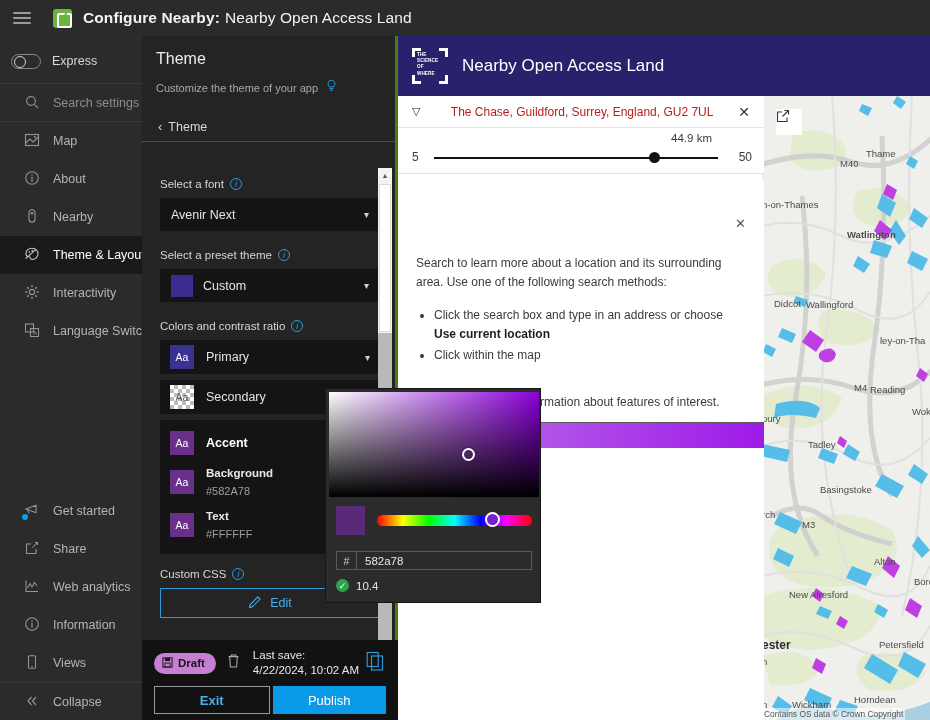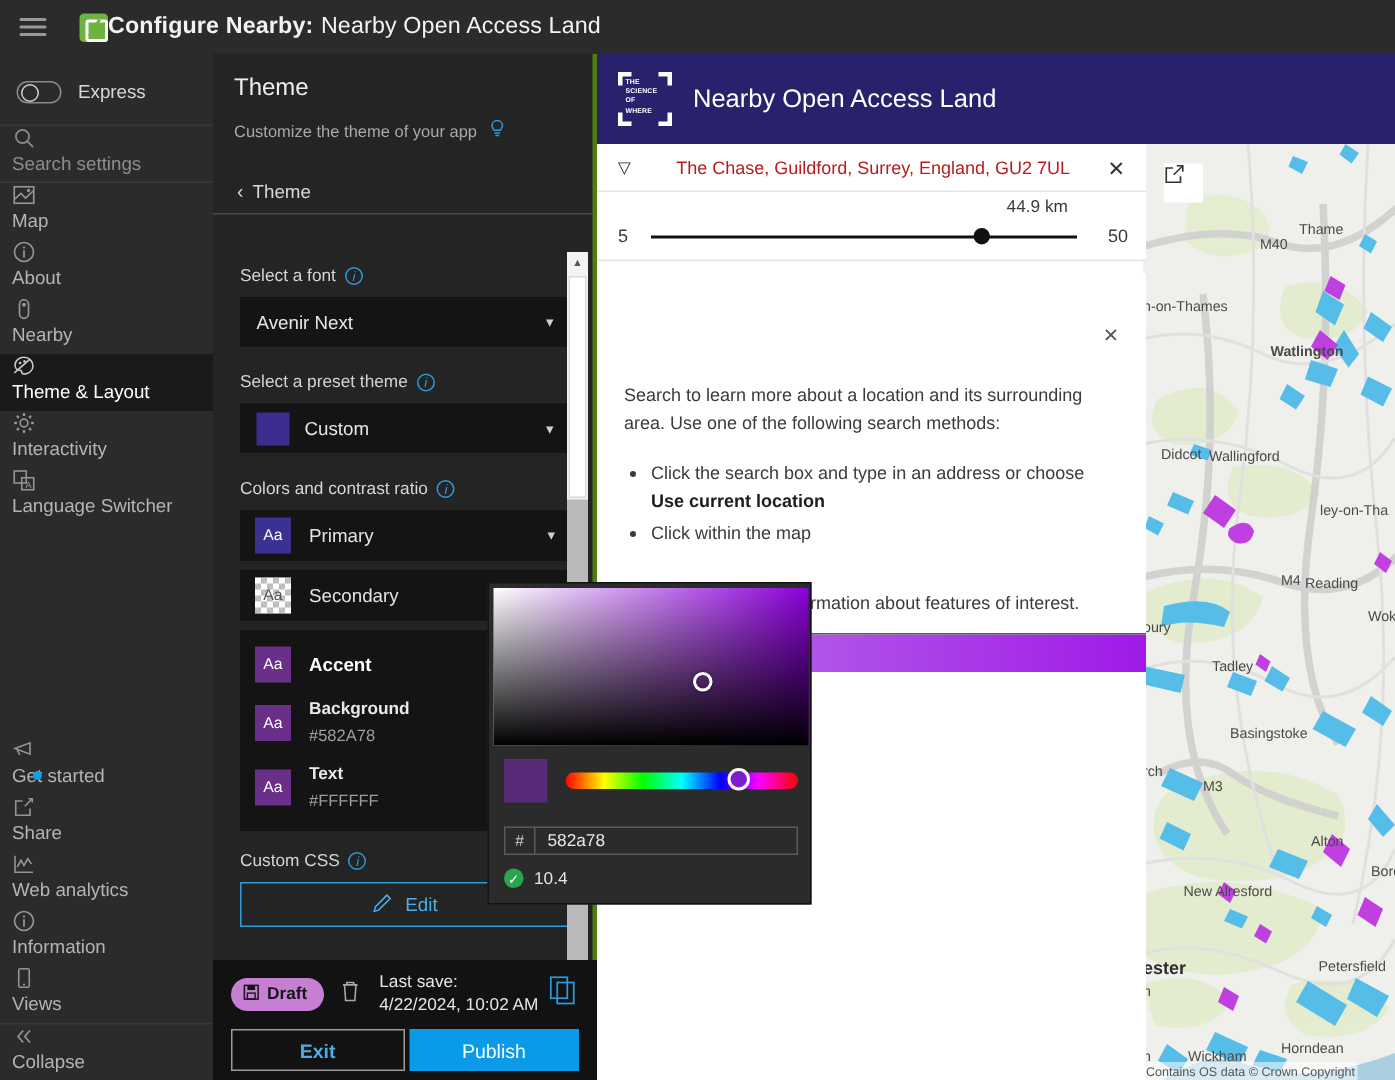--- a/index.html
+++ b/index.html
@@ -23,21 +23,21 @@
   }
   .ag-logo::before {
     content: ""; position: absolute; left: 4px; top: 4px; width: 11px; height: 11px;
     border: 2px solid #fff; border-radius: 2px;
   }
   .ag-logo::after {
     content: ""; position: absolute; left: 8.5px; top: 3px; width: 2px; height: 13px; background: #6cb33f;
     transform: rotate(32deg);
   }
   .topbar-title {
-    color: #f2f2f2; font-size: 15.5px; letter-spacing: .1px;
+    margin-left: 11px; color: #f2f2f2; font-size: 15.5px; letter-spacing: .1px;
   }
   .topbar-title b { font-weight: bold; }
   .topbar-title span.sub { font-weight: normal; margin-left: 5px; }
 
   
   .leftnav {
     position: absolute; left: 0; top: 36px; width: 142px; height: 684px;
     background: #2b2b2b; border-top: 3px solid transparent;
   }
   .blue-tab { position: absolute; left: 0; top: 36px; width: 48px; height: 3px; background: #1f8ce0; }
@@ -49,22 +49,22 @@
     width: 30px; height: 15px; border-radius: 8px; border: 1px solid #8a8a8a;
     background: #2b2b2b; position: relative; cursor: pointer; flex: none;
   }
   .toggle::after {
     content: ""; position: absolute; left: 2px; top: 1.7px; width: 10px; height: 10px;
     border-radius: 50%; border: 1.5px solid #d0d0d0;
   }
   .express-label { color: #d8d8d8; font-size: 12.5px; margin-left: 11px; }
 
   .nav-item {
-    height: 38px; display: flex; align-items: flex-start; padding-left: 8px;
-    color: #b4b4b4; font-size: 12.5px; cursor: pointer; position: relative; flex-direction: column;
+    height: 38px; display: flex; align-items: center; padding-left: 24px;
+    color: #b4b4b4; font-size: 12.5px; cursor: pointer; position: relative;
   }
   .nav-item.search-row { border-bottom: 1px solid #383838; color: #8d8d8d; }
   .nav-item.active { background: #1a1a1a; color: #ffffff; }
   .nav-ico { width: 18px; height: 18px; flex: none; margin-right: 11px; opacity: .85; position: relative; }
   .nav-ico svg { display: block; }
   .nav-label { white-space: nowrap; }
 
   .nav-bottom { position: absolute; left: 0; bottom: 0; width: 142px; }
   .nav-collapse { border-top: 1px solid #383838; }
   .blue-dot {

